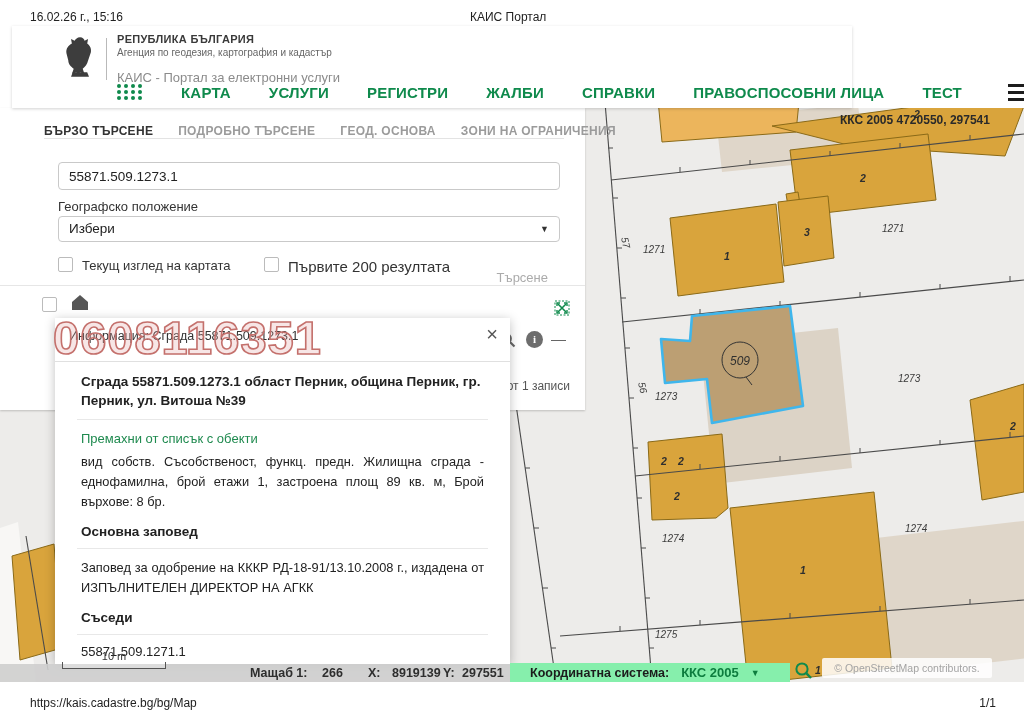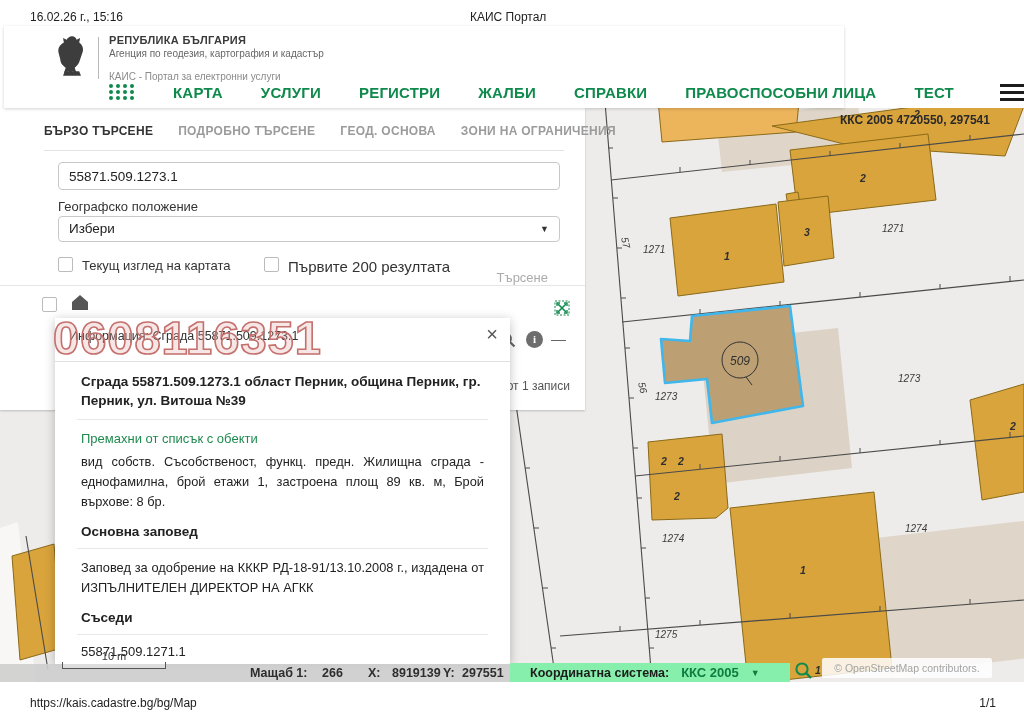--- a/index.html
+++ b/index.html
@@ -8,41 +8,41 @@
   #screen { position:relative; width:1024px; height:724px; background:#fff; overflow:hidden; }
 
   
   .printbar { position:absolute; top:0; left:0; width:1024px; height:26px; font-size:12px; color:#222; }
   .printbar .dt { position:absolute; left:30px; top:10px; }
   .printbar .pt { position:absolute; left:470px; top:10px; }
   .printfoot-url { position:absolute; left:30px; top:696px; font-size:12px; color:#222; }
   .printfoot-page { position:absolute; right:28px; top:696px; font-size:12px; color:#222; }
 
   
-  .header { position:absolute; top:26px; left:4px; width:840px; height:82px; background:#fff; box-shadow:0 1px 3px rgba(0,0,0,.18); z-index:6;padding-left:8px; }
+  .header { position:absolute; top:26px; left:12px; width:840px; height:82px; background:#fff; box-shadow:0 1px 3px rgba(0,0,0,.18); z-index:6;padding-left:8px; }
   .logo { position:absolute; left:50px; top:7px; display:flex; align-items:center; }
   .logo .sep { width:1px; height:42px; background:#b9b9b9; margin:0 10px 0 8px; }
   .logo-l1 { font-size:11px; font-weight:bold; color:#3a3a3a; letter-spacing:.3px; }
   .logo-l2 { font-size:10px; color:#666; margin-top:2px; }
-  .logo-l3 { font-size:10px; color:#8b8b8b; margin-top:12px; }
+  .logo-l3 { font-size:13px; color:#8b8b8b; margin-top:12px; }
   .nav { position:absolute; left:105px; top:52px; width:890px; height:28px; display:flex; align-items:center; gap:38px; }
   .nav a { text-decoration:none; font-size:15px; font-weight:bold; color:#0f8a4c; letter-spacing:.2px; white-space:nowrap; }
   .gridicon { display:grid; grid-template-columns:repeat(4,5px); grid-gap:2px; }
   .gridicon i { width:4px; height:4px; border-radius:50%; background:#0f8a4c; }
   .burger { margin-left:8px; display:flex; flex-direction:column; gap:4px; cursor:pointer; }
   .burger i { display:block; width:24px; height:3px; background:#1c1c1c; }
   .objcount { font-size:14.5px; font-weight:bold; color:#111; margin-left:4px; white-space:nowrap; }
 
   
   .map-wrap { position:absolute; top:108px; left:0; width:1024px; height:574px; z-index:0; }
   .attribution { position:absolute; left:822px; top:550px; width:170px; height:20px; background:rgba(255,255,255,.85); color:#a3a3a3; font-size:10.5px; line-height:20px; text-align:center; border-radius:2px; }
 
   
   .panel { position:absolute; top:108px; left:0; width:585px; height:302px; background:#fff; z-index:1; box-shadow:0 1px 2px rgba(0,0,0,.2); }
-  .tabs { position:absolute; top:16px; left:44px; width:520px; display:flex; gap:25px; border-bottom:1px solid #e3e3e3; padding-bottom:12px; }
+  .tabs { position:absolute; top:16px; left:44px; width:520px; display:flex; gap:25px; border-bottom:1px solid #e3e3e3; }
   .tabs span { font-size:12px; font-weight:bold; letter-spacing:.3px; color:#9b9b9b; cursor:pointer; white-space:nowrap; }
   .tabs span.active { color:#333; }
   .q-input { position:absolute; top:54px; left:58px; width:502px; height:28px; border:1px solid #c9c9c9; border-radius:4px; font-size:13.5px; color:#222; padding:0 10px; font-family:"Liberation Sans",sans-serif; }
   .geo-label { position:absolute; top:91px; left:58px; font-size:13px; color:#333; }
   .geo-select { position:absolute; top:108px; left:58px; width:502px; height:26px; border:1px solid #c9c9c9; border-radius:4px; font-size:13.5px; color:#222; line-height:24px; padding-left:10px; cursor:pointer; }
   .geo-select .car { position:absolute; right:10px; top:0; font-size:9px; color:#333; }
   .cbrow { position:absolute; top:148px; left:58px; width:502px; height:20px; }
   .cb { position:absolute; width:15px; height:15px; border:1px solid #bbb; border-radius:2px; background:#fff; top:1px; cursor:pointer; }
   .cb-l1 { position:absolute; left:24px; top:2px; font-size:13px; color:#333; }
   .cb2 { left:206px; }

